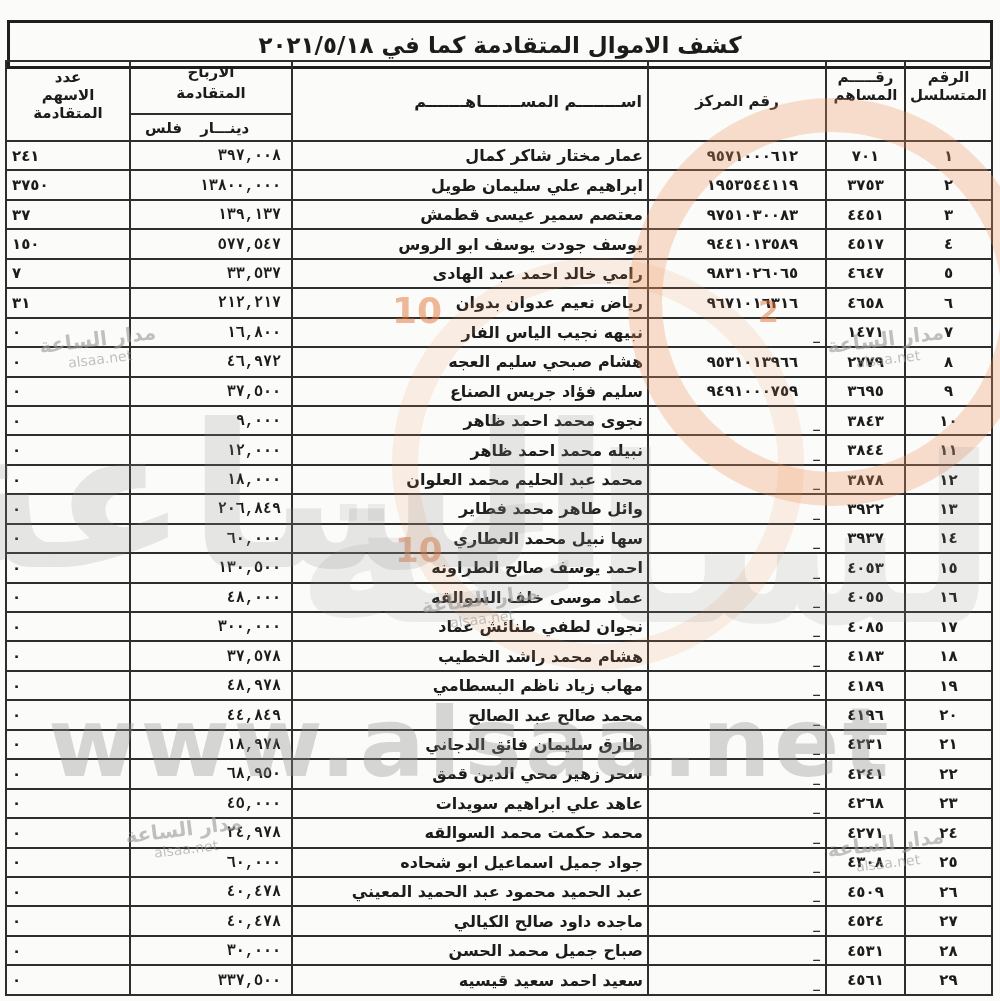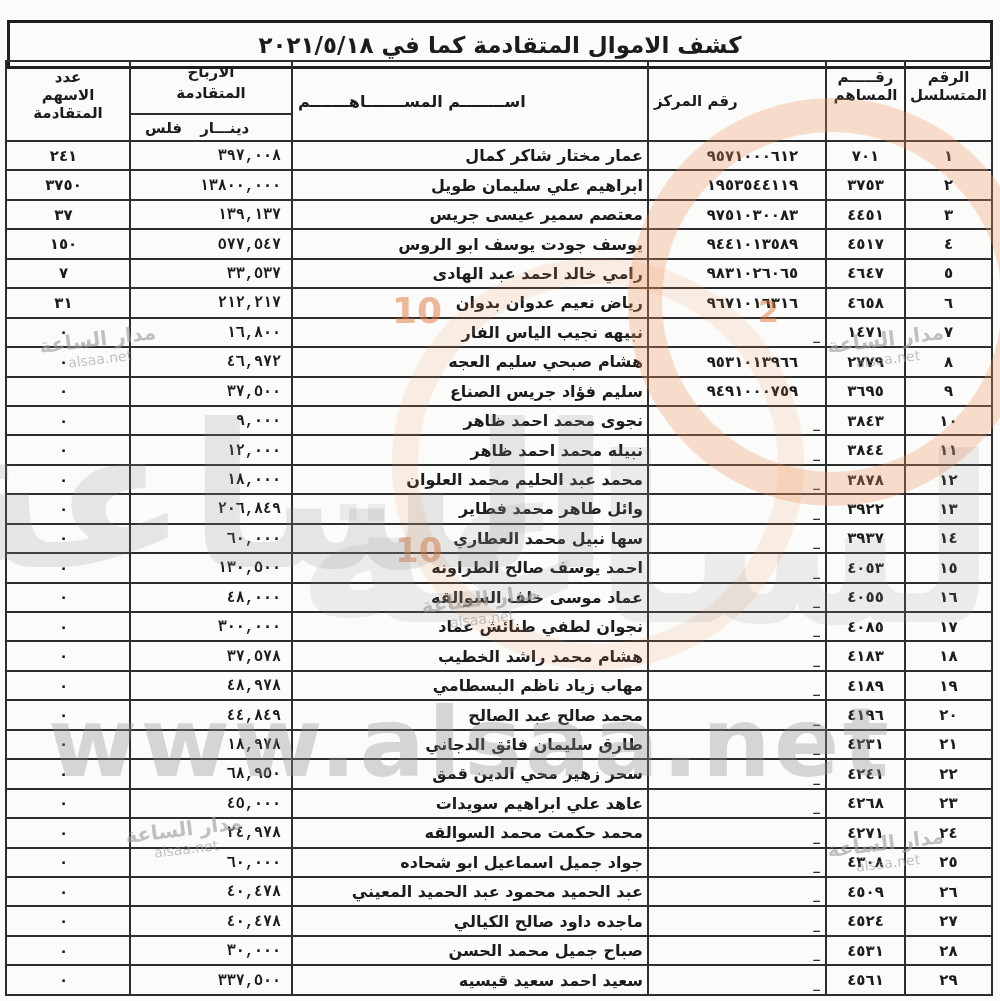--- a/index.html
+++ b/index.html
@@ -21,21 +21,21 @@
   th{vertical-align:top;font-size:15px;padding:3px 5px;}
   .hdr-stack{height:100%;display:flex;flex-direction:column;justify-content:flex-start;align-items:center;padding:3px 0 2px;}
   .profit-hdr{height:100%;display:flex;flex-direction:column;}
   .profit-top{flex:1;display:flex;flex-direction:column;align-items:center;gap:3px;padding-top:1px;}
   .profit-sub{border-top:2px solid #2e2e2e;height:25px;display:flex;align-items:center;justify-content:flex-end;gap:18px;padding:0 14px 0 14px;font-size:15px;}
   .c-serial{text-align:center;font-size:15px;}
   .c-share-no{text-align:center;font-size:15px;letter-spacing:2px;}
   .c-center-no{text-align:center;font-size:15px;letter-spacing:2px;padding-left:36px;}
   .c-name{text-align:right;font-size:16px;padding-right:4px;}
   .c-profit{text-align:right;padding-right:10px;font-size:15px;letter-spacing:1px;font-family:Liberation Mono, monospace;}
-  .c-shares{text-align:center;padding-right:14px;font-size:15px;letter-spacing:1px;}
+  .c-shares{text-align:left;padding-right:14px;font-size:15px;letter-spacing:1px;}
   .dash-cell{vertical-align:bottom;text-align:right;padding-bottom:1px;font-size:10px;color:#2c2c2c;letter-spacing:0;}
   
   .wm{position:absolute;pointer-events:none;z-index:6;font-family:"DejaVu Sans",sans-serif;}
   .wm-url{top:686px;left:48px;font-size:97px;font-weight:bold;color:#8f8f8f;opacity:.34;letter-spacing:3px;direction:ltr;}
   .wm-big1{top:398px;left:-70px;font-size:200px;font-weight:bold;color:#8f8f8f;opacity:.20;line-height:1;}
   .wm-big2{top:428px;left:295px;font-size:230px;font-weight:bold;color:#8f8f8f;opacity:.14;line-height:1;}
   .wm-clock{border-radius:50%;}
   .clock1{top:98px;left:628px;width:340px;height:340px;border:34px solid rgba(240,150,95,.30);}
   .clock2{top:258px;left:392px;width:360px;height:360px;border:26px solid rgba(240,150,95,.14);}
   .wm-num{color:rgba(225,115,55,.50);font-weight:bold;direction:ltr;margin-left:32px;}
@@ -106,24 +106,24 @@
               <span>الرقم</span>
               <span>المتسلسل</span>
             </div>
           </th>
           <th>
             <div class="hdr-stack">
               <span>رقـــــم</span>
               <span>المساهم</span>
             </div>
           </th>
-          <th style="vertical-align:middle;text-align:left;">
+          <th style="vertical-align:middle;text-align:center;">
             <span>رقم المركز</span>
           </th>
-          <th style="vertical-align:middle;text-align:left;font-size:16px;">
+          <th style="vertical-align:middle;text-align:right;font-size:16px;">
             <span>اســــــــم المســـــــاهـــــــم</span>
           </th>
           <th style="padding:0;">
             <div class="profit-hdr">
               <div class="profit-top">
                 <span>الارباح</span>
                 <span>المتقادمة</span>
               </div>
               <div class="profit-sub">
                 <span>دينـــار</span>
@@ -154,21 +154,21 @@
             <td class="c-share-no">٣٧٥٣</td>
             <td class="c-center-no">١٩٥٣٥٤٤١١٩</td>
             <td class="c-name">ابراهيم علي سليمان طويل</td>
             <td class="c-profit">١٣٨٠٠,٠٠٠</td>
             <td class="c-shares">٣٧٥٠</td>
           </tr>
           <tr>
             <td class="c-serial">٣</td>
             <td class="c-share-no">٤٤٥١</td>
             <td class="c-center-no">٩٧٥١٠٣٠٠٨٣</td>
-            <td class="c-name">معتصم سمير عيسى جريس</td>
+            <td class="c-name">معتصم سمير عيسى قطمش</td>
             <td class="c-profit">١٣٩,١٣٧</td>
             <td class="c-shares">٣٧</td>
           </tr>
           <tr>
             <td class="c-serial">٤</td>
             <td class="c-share-no">٤٥١٧</td>
             <td class="c-center-no">٩٤٤١٠١٣٥٨٩</td>
             <td class="c-name">يوسف جودت يوسف ابو الروس</td>
             <td class="c-profit">٥٧٧,٥٤٧</td>
             <td class="c-shares">١٥٠</td>

